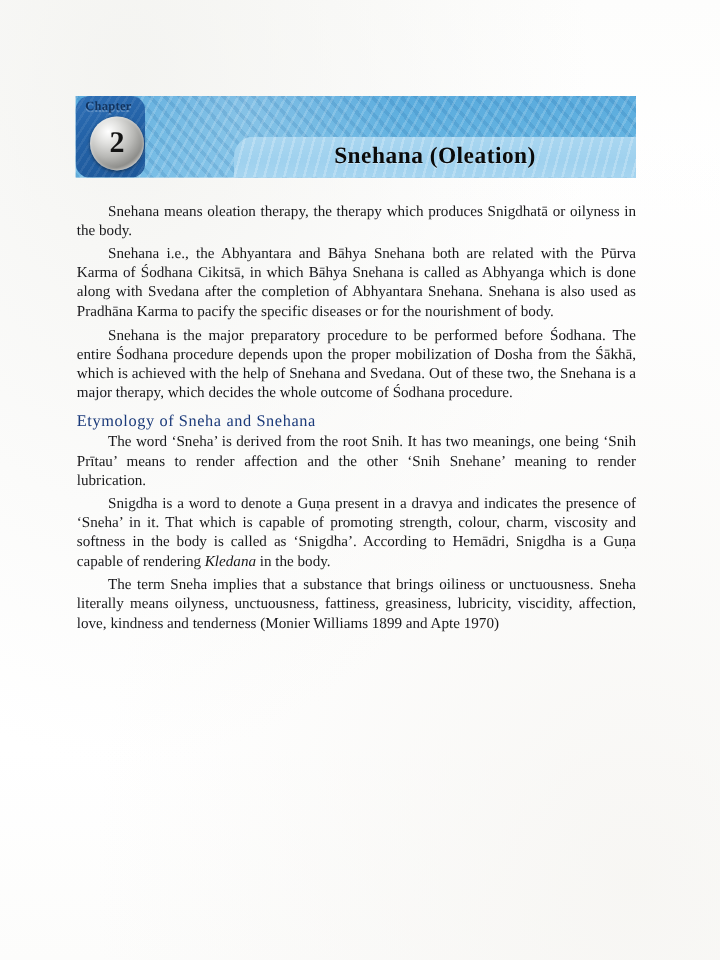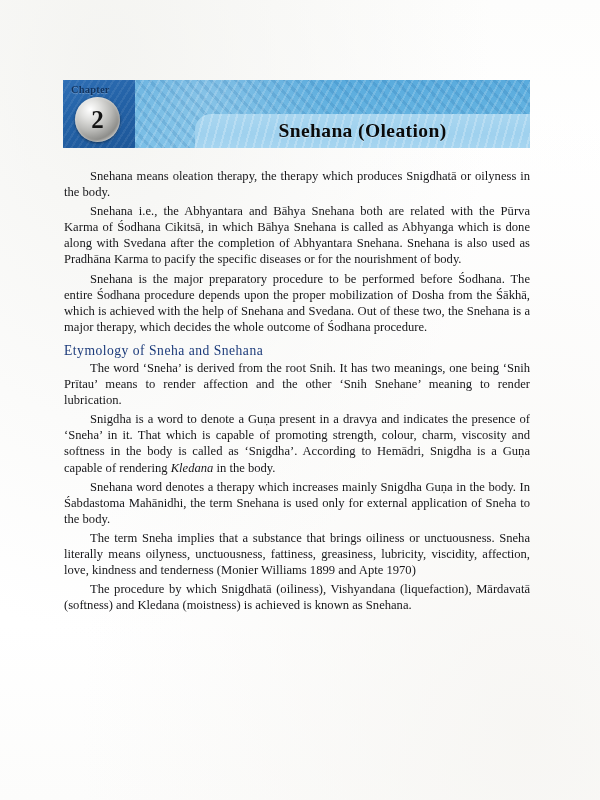--- a/index.html
+++ b/index.html
@@ -75,25 +75,26 @@
     letter-spacing: 0.4px;
     text-shadow: 0 1px 0 rgba(255,255,255,0.35);
     white-space: nowrap;
   }
 
   
   .chapter-box {
     position: absolute;
     left: 0;
     top: 0;
-    width: 72px;
+    width: 58px;
     height: 68px;
     background:
       repeating-linear-gradient(122deg, rgba(255,255,255,0.07) 0px, rgba(255,255,255,0.07) 2px, rgba(255,255,255,0) 2px, rgba(255,255,255,0) 6px),
       linear-gradient(160deg, #2f6fb5 0%, #2463a8 40%, #1d5799 100%);
+    border-radius: 12px;
   }
   .chapter-word {
     position: absolute;
     left: 8px;
     top: 4px;
     font-size: 10.5px;
     font-weight: bold;
     color: #12335e;
     letter-spacing: 0.2px;
     text-shadow: 0 1px 0 rgba(255,255,255,0.25);
@@ -190,23 +191,21 @@
     <p class="para">Snehana i.e., the Abhyantara and Bāhya Snehana both are related with the Pūrva Karma of Śodhana Cikitsā, in which Bāhya Snehana is called as Abhyanga which is done along with Svedana after the completion of Abhyantara Snehana. Snehana is also used as Pradhāna Karma to pacify the specific diseases or for the nourishment of body.</p>
 
     <p class="para">Snehana is the major preparatory procedure to be performed before Śodhana. The entire Śodhana procedure depends upon the proper mobilization of Dosha from the Śākhā, which is achieved with the help of Snehana and Svedana. Out of these two, the Snehana is a major therapy, which decides the whole outcome of Śodhana procedure.</p>
 
     <h2 class="heading">Etymology of Sneha and Snehana</h2>
 
     <p class="para">The word ‘Sneha’ is derived from the root Snih. It has two meanings, one being ‘Snih Prītau’ means to render affection and the other ‘Snih Snehane’ meaning to render lubrication.</p>
 
     <p class="para"><span>Snigdha is a word to denote a Guṇa present in a dravya and indicates the presence of ‘Sneha’ in it. That which is capable of promoting strength, colour, charm, viscosity and softness in the body is called as ‘Snigdha’. According to Hemādri, Snigdha is a Guṇa capable of rendering </span><i>Kledana</i><span> in the body.</span></p>
 
-    <p class="para">Snehana word denotes a therapy which increases mainly Snigdha Guṇa in the body. In Śabdastoma Mahānidhi, the term Snehana is used only for external application of Sneha to the body.</p>
 
 
     <p class="para">The term Sneha implies that a substance that brings oiliness or unctuousness. Sneha literally means oilyness, unctuousness, fattiness, greasiness, lubricity, viscidity, affection, love, kindness and tenderness (Monier Williams 1899 and Apte 1970)</p>
 
 
-    <p class="para">The procedure by which Snigdhatā (oiliness), Vishyandana (liquefaction), Mārdavatā (softness) and Kledana (moistness) is achieved is known as Snehana.</p>
 
 
   </div>
 </div>
 
 </body></html>

